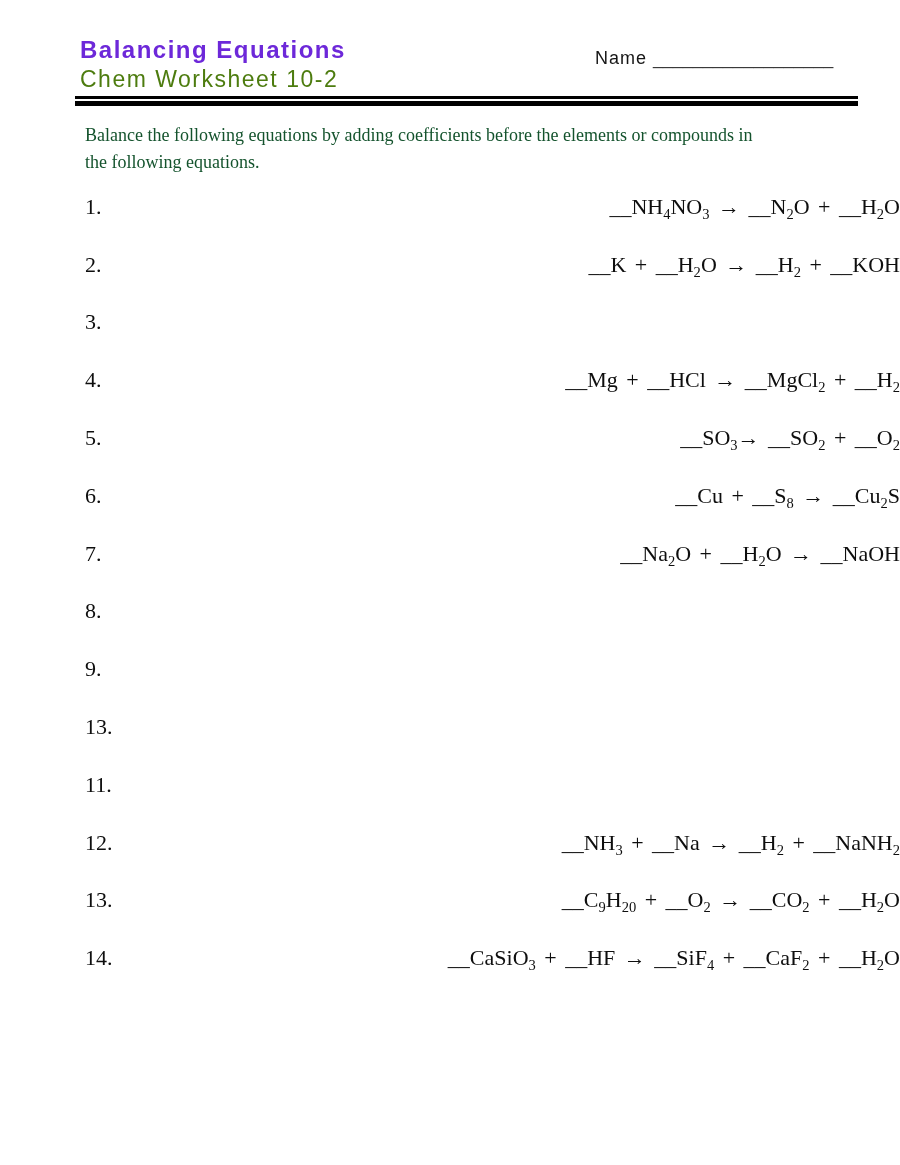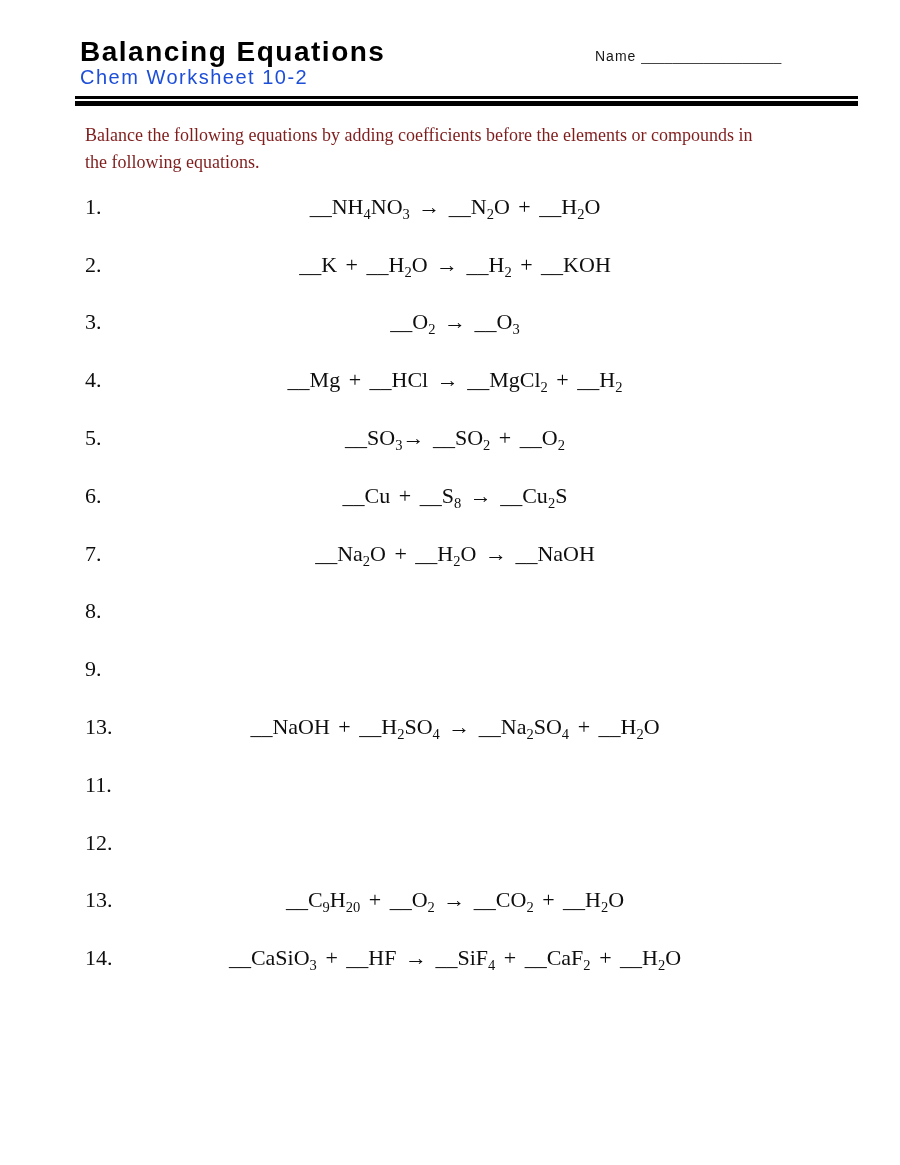--- a/index.html
+++ b/index.html
@@ -8,68 +8,68 @@
     width:900px;height:1165px;
     margin:0 auto;
     background:#ffffff;
     overflow:hidden;
     color:#111111;
   }
   
   .title{
     position:absolute;left:80px;top:36px;
     font-family:"Liberation Sans",sans-serif;
-    font-size:28px;font-weight:600;letter-spacing:1.5px;
-    color:#000000;white-space:nowrap;
+    font-size:24px;font-weight:600;letter-spacing:1.5px;
+    color:#6d28d9;white-space:nowrap;
   }
   .subtitle{
     position:absolute;left:80px;top:66px;
     font-family:"Liberation Sans",sans-serif;
-    font-size:20px;font-weight:500;letter-spacing:1.5px;
-    color:#1d4ed8;white-space:nowrap;
+    font-size:23px;font-weight:500;letter-spacing:1.5px;
+    color:#4d7c0f;white-space:nowrap;
   }
   .name-row{
     position:absolute;left:595px;top:48px;
     font-family:"Liberation Sans",sans-serif;
-    font-size:14px;font-weight:500;letter-spacing:1px;
+    font-size:18px;font-weight:500;letter-spacing:1px;
     color:#161616;white-space:nowrap;
   }
   .name-row .blank{
     color:#3a3a3a;letter-spacing:0;font-weight:400;
   }
   
   .rule{
     position:absolute;left:75px;top:96px;
     width:783px;height:2px;
     border-top:3px solid #000;
     border-bottom:5px solid #000;
   }
   
   .instructions{
     position:absolute;left:85px;top:122px;width:668px;
     font-family:"Liberation Serif",serif;
-    font-size:18px;line-height:27px;color:#7f1d1d;
+    font-size:18px;line-height:27px;color:#14532d;
   }
   
   .equation-list{
     position:absolute;left:0;top:178px;width:900px;
   }
   .equation-row{
     position:relative;height:57.8px;
     font-family:"Liberation Serif",serif;
     font-size:22px;color:#0e0e0e;
   }
   .equation-number{
     position:absolute;left:85px;top:50%;
     transform:translateY(-50%);
   }
   .equation-formula{
     position:absolute;left:10px;width:890px;top:50%;
     transform:translateY(-50%);
-    text-align:center;white-space:nowrap;
+    text-align:right;white-space:nowrap;
     word-spacing:3px;
   }
   .equation-formula sub{
     font-size:0.66em;line-height:0;
   }
 </style>
 </head>
 <body>
 
 <div class="page">
@@ -91,21 +91,20 @@
       <div class="equation-row">
         <span class="equation-number">1.</span>
         <span class="equation-formula"><span>__NH</span><sub>4</sub><span>NO</span><sub>3</sub><span> → __N</span><sub>2</sub><span>O + __H</span><sub>2</sub><span>O</span></span>
       </div>
       <div class="equation-row">
         <span class="equation-number">2.</span>
         <span class="equation-formula"><span>__K + __H</span><sub>2</sub><span>O → __H</span><sub>2</sub><span> + __KOH</span></span>
       </div>
       <div class="equation-row">
         <span class="equation-number">3.</span>
-        <span class="equation-formula"><span>__O</span><sub>2</sub><span> → __O</span><sub>3</sub></span>
       </div>
       <div class="equation-row">
         <span class="equation-number">4.</span>
         <span class="equation-formula"><span>__Mg + __HCl → __MgCl</span><sub>2</sub><span> + __H</span><sub>2</sub></span>
       </div>
       <div class="equation-row">
         <span class="equation-number">5.</span>
         <span class="equation-formula"><span>__SO</span><sub>3</sub><span>→ __SO</span><sub>2</sub><span> + __O</span><sub>2</sub></span>
       </div>
       <div class="equation-row">
@@ -117,27 +116,27 @@
         <span class="equation-formula"><span>__Na</span><sub>2</sub><span>O + __H</span><sub>2</sub><span>O → __NaOH</span></span>
       </div>
       <div class="equation-row">
         <span class="equation-number">8.</span>
       </div>
       <div class="equation-row">
         <span class="equation-number">9.</span>
       </div>
       <div class="equation-row">
         <span class="equation-number">13.</span>
-        <span class="equation-formula"><span>__NaOH + __H</span><sub>2</sub><span>SO</span><sub>4</sub><span> → __Na</span><sub>2</sub><span>SO</span><sub>4</sub><span> + __H</span><sub>2</sub><span>O</span></span>
       </div>
       <div class="equation-row">
         <span class="equation-number">11.</span>
       </div>
       <div class="equation-row">
         <span class="equation-number">12.</span>
+        <span class="equation-formula"><span>__NH</span><sub>3</sub><span> + __Na → __H</span><sub>2</sub><span> + __NaNH</span><sub>2</sub></span>
       </div>
       <div class="equation-row">
         <span class="equation-number">13.</span>
         <span class="equation-formula"><span>__C</span><sub>9</sub><span>H</span><sub>20</sub><span> + __O</span><sub>2</sub><span> → __CO</span><sub>2</sub><span> + __H</span><sub>2</sub><span>O</span></span>
       </div>
       <div class="equation-row">
         <span class="equation-number">14.</span>
         <span class="equation-formula"><span>__CaSiO</span><sub>3</sub><span> + __HF → __SiF</span><sub>4</sub><span> + __CaF</span><sub>2</sub><span> + __H</span><sub>2</sub><span>O</span></span>
       </div>
     </div>

